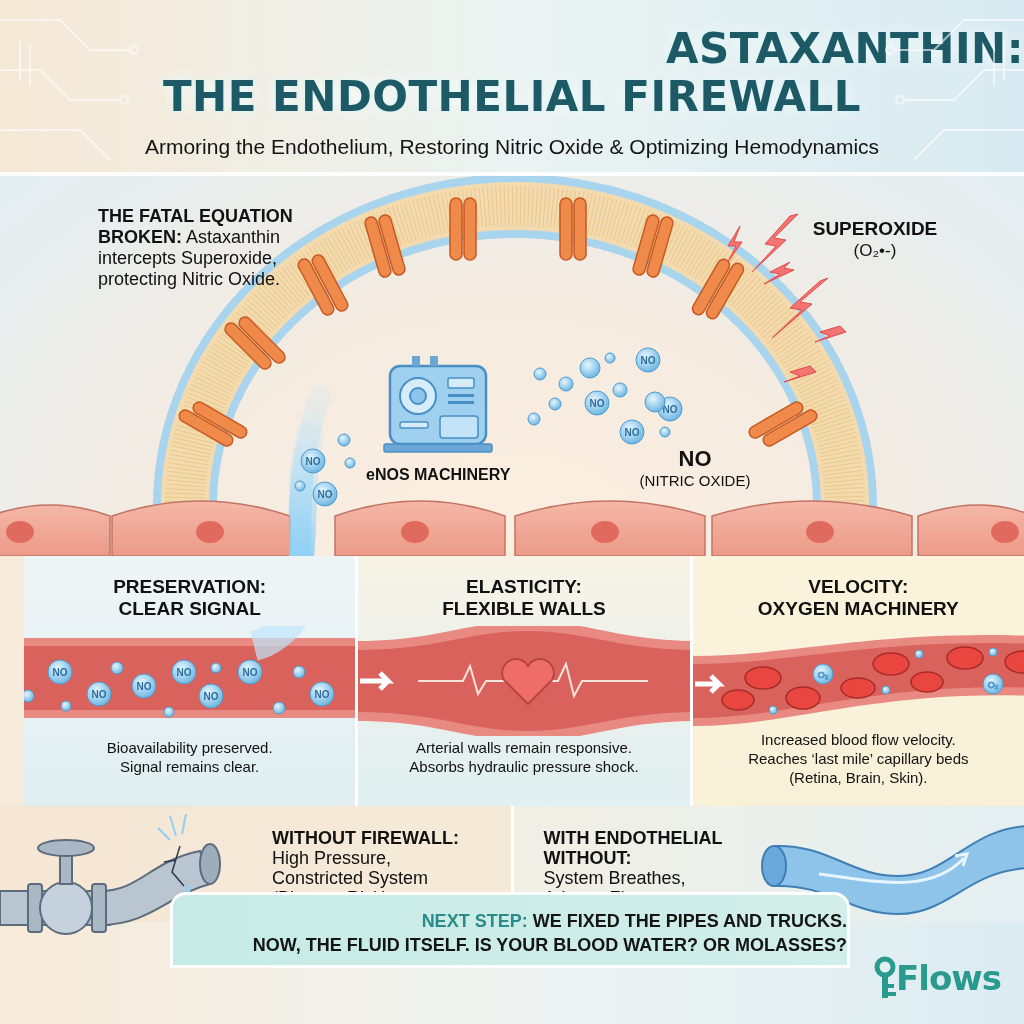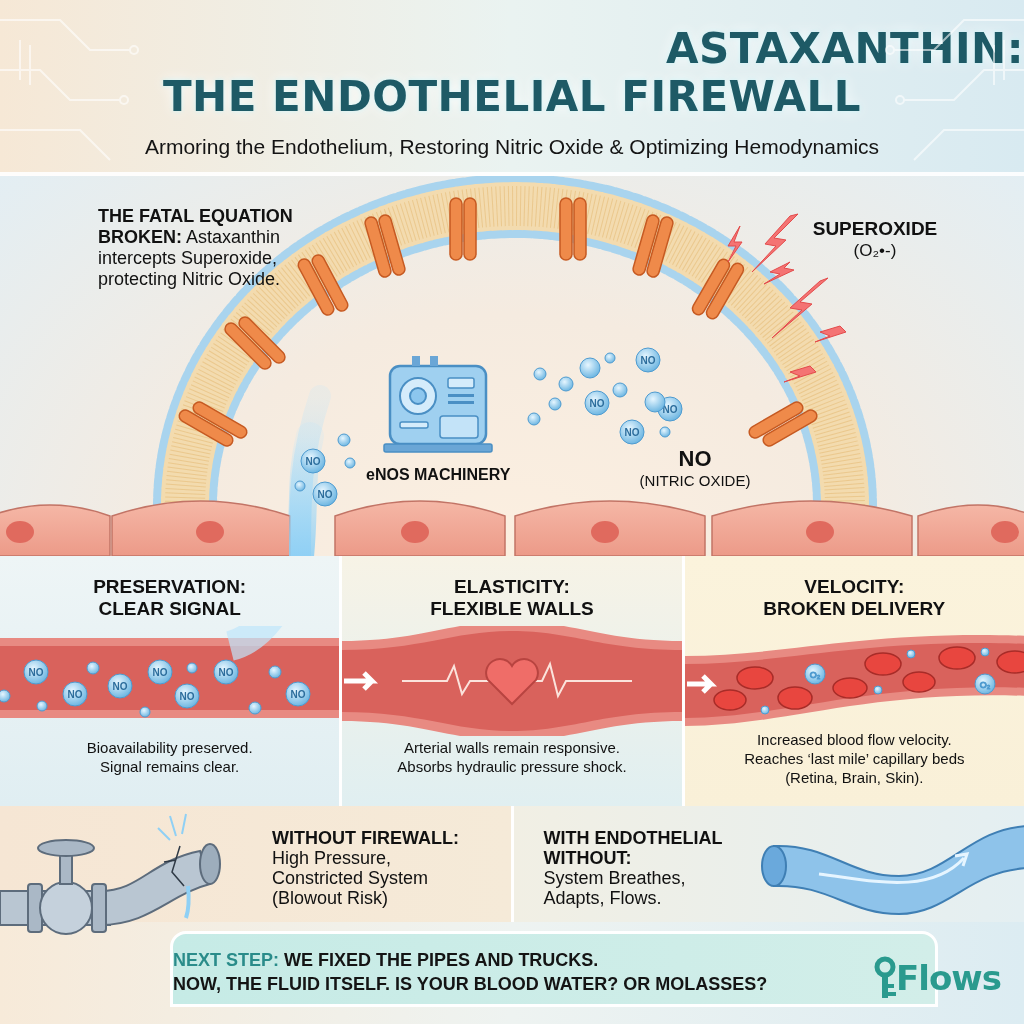--- a/index.html
+++ b/index.html
@@ -51,21 +51,21 @@
   .superoxide .formula { font-weight: normal; font-size: 17px; }
   .enos-label {
     position: absolute; left: 366px; top: 290px; font-weight: bold; font-size: 16px;
     font-family: "Liberation Sans", sans-serif;
   }
   .no-label { position: absolute; left: 625px; top: 270px; text-align: center; width: 140px; }
   .no-label .big { font-weight: bold; font-size: 22px; }
   .no-label .small { font-size: 15px; }
 
   
-  .panels { position: absolute; left: 0; top: 556px; width: 1024px; height: 250px; display: flex; }
+  .panels { position: absolute; left: 0; top: 556px; width: 1024px; height: 250px; display: flex; padding-left: 24px; }
   .panel { position: relative; flex: 1; border-right: 3px solid #fff; overflow: hidden; }
   .panel:last-child { border-right: none; }
   .panel.p1 { background: linear-gradient(180deg, #eef5f6 0%, #e0eef2 100%); }
   .panel.p2 { background: linear-gradient(180deg, #f7f3e6 0%, #e0eff1 100%); }
   .panel.p3 { background: linear-gradient(180deg, #fbf3dc 0%, #f9f0d8 100%); }
   .panel-title {
     position: absolute; top: 20px; left: 0; width: 100%; text-align: center;
     font-weight: bold; font-size: 19px; line-height: 22px;
   }
   .panel-desc {
@@ -80,24 +80,24 @@
   .cmp.bad { background: linear-gradient(90deg, #f6e6d4, #f5ead8); border-right: 3px solid #fff; }
   .cmp.good { background: linear-gradient(90deg, #f1efe4, #e4eff2); }
   .cmp-text { position: absolute; top: 22px; font-size: 18px; line-height: 20px; }
   .cmp.bad .cmp-text { left: 272px; }
   .cmp.good .cmp-text { left: 30px; }
   .cmp-text b { font-weight: bold; display: block; }
   .cmp svg { position: absolute; top: 0; }
 
   
   .next-step {
-    position: absolute; left: 170px; top: 931px; width: 768px; height: 76px;
+    position: absolute; left: 170px; top: 892px; width: 680px; height: 76px;
     background: linear-gradient(90deg, #c6ebe6, #d2eee9);
     border: 3px solid #fff; border-radius: 16px 16px 0 0;
-    text-align: left; padding-top: 14px;
+    text-align: right; padding-top: 14px;
     font-family: "Liberation Sans", sans-serif; font-size: 18px; line-height: 24px;
     font-weight: bold; color: #141414;
   }
   .next-step .accent { color: #2a8c8a; }
   .brand {
     position: absolute; left: 870px; top: 956px; display: flex; align-items: center;
     color: #2a9a8e; font-weight: bold; font-size: 34px;
     font-family: "DejaVu Sans", sans-serif; letter-spacing: -1px;
   }
   .brand svg { margin-right: -4px; }
@@ -320,21 +320,21 @@
     </svg>
     <div class="panel-desc">
       <div>Arterial walls remain responsive.</div>
       <div>Absorbs hydraulic pressure shock.</div>
     </div>
   </div>
 
   <div class="panel p3">
     <div class="panel-title">
       <div>VELOCITY:</div>
-      <div>BROKEN DELIVERY</div>
+      <div>OXYGEN MACHINERY</div>
     </div>
     <svg width="344" height="110" viewBox="0 0 344 110">
       <path d="M0 30 C100 30 180 4 344 10 V70 C180 64 100 100 0 100 Z" fill="#e88a82"></path>
       <path d="M0 38 C100 38 180 12 344 18 V62 C180 56 100 92 0 92 Z" fill="#d9625c"></path>
       <path d="M2 58 H26 L18 50 M26 58 L18 66" stroke="#fff" stroke-width="5" fill="none"></path>
       <g fill="#e8463f" stroke="#a82c28" stroke-width="1.5">
         <ellipse cx="70" cy="52" rx="18" ry="11"></ellipse>
           <ellipse cx="45" cy="74" rx="16" ry="10"></ellipse>
         <ellipse cx="110" cy="72" rx="17" ry="11"></ellipse>
           <ellipse cx="165" cy="62" rx="17" ry="10"></ellipse>

